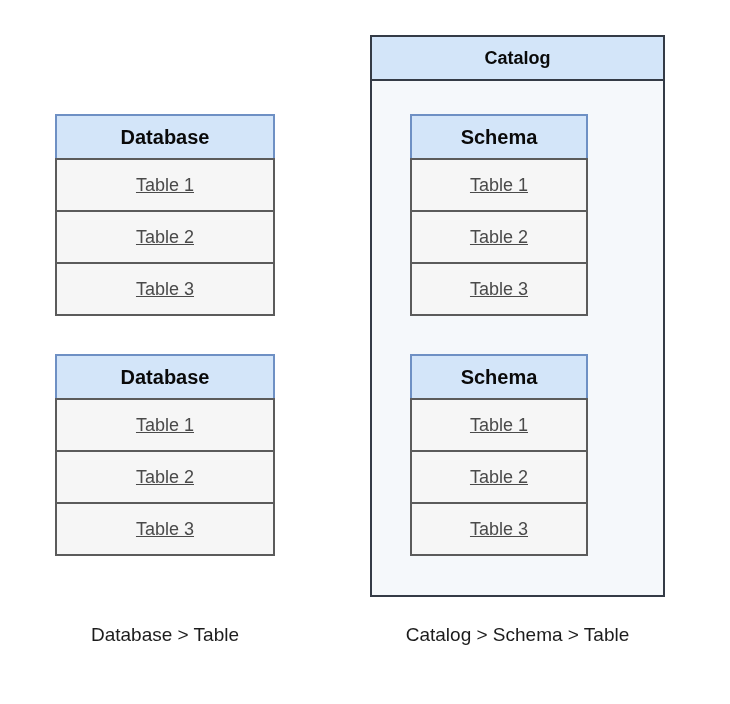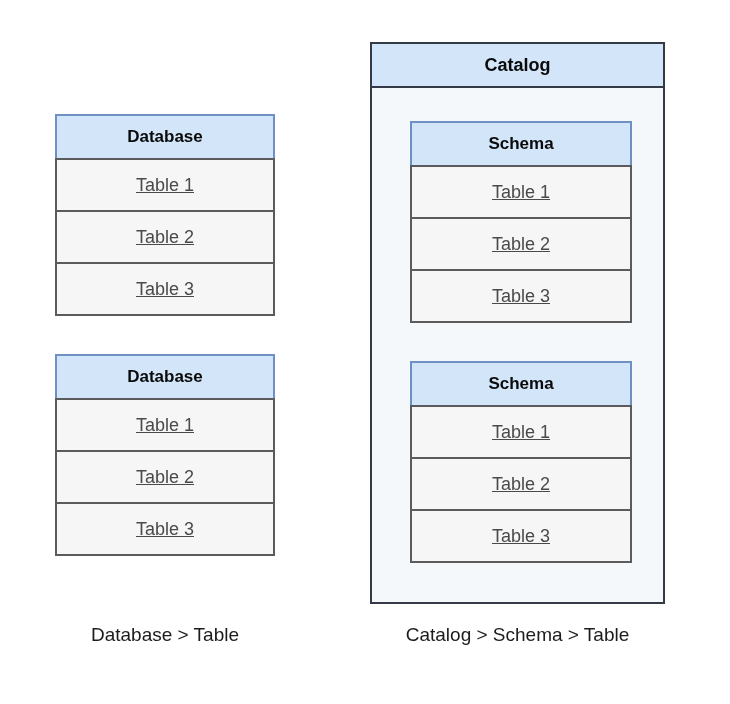--- a/index.html
+++ b/index.html
@@ -30,21 +30,21 @@
     position: absolute;
     width: 220px;
   }
   .entity-header {
     height: 46px;
     background: var(--header-fill);
     border: 2px solid var(--header-border);
     display: flex;
     align-items: center;
     justify-content: center;
-    font-size: 17px;
+    font-size: 20px;
     font-weight: bold;
     color: var(--header-text);
     position: relative;
     z-index: 1;
   }
   .entity-row {
     height: 54px;
     margin-top: -2px;
     background: var(--row-fill);
     border: 2px solid var(--row-border);
@@ -62,36 +62,35 @@
   .box-left-2 { left: 55px; top: 354px; }
   
   .catalog-container {
     position: absolute;
     left: 370px;
     top: 35px;
     width: 295px;
     height: 562px;
     border: 2px solid var(--container-border);
     background: var(--container-fill);
-    margin-top: 7px;
   }
   .catalog-header {
     position: absolute;
     left: 0; top: 0; right: 0;
     height: 44px;
     background: var(--header-fill);
     border-bottom: 2px solid var(--container-border);
     display: flex;
     align-items: center;
     justify-content: center;
     font-size: 18px;
     font-weight: bold;
     color: var(--header-text);
   }
-  .catalog-container .entity-box { width: 222px; left: 38px; }
+  .catalog-container .entity-box { width: 178px; left: 38px; }
   .box-right-1 { top: 77px; }
   .box-right-2 { top: 317px; }
   
   .caption {
     position: absolute;
     top: 621px;
     height: 28px;
     line-height: 28px;
     text-align: center;
     font-size: 19px;

